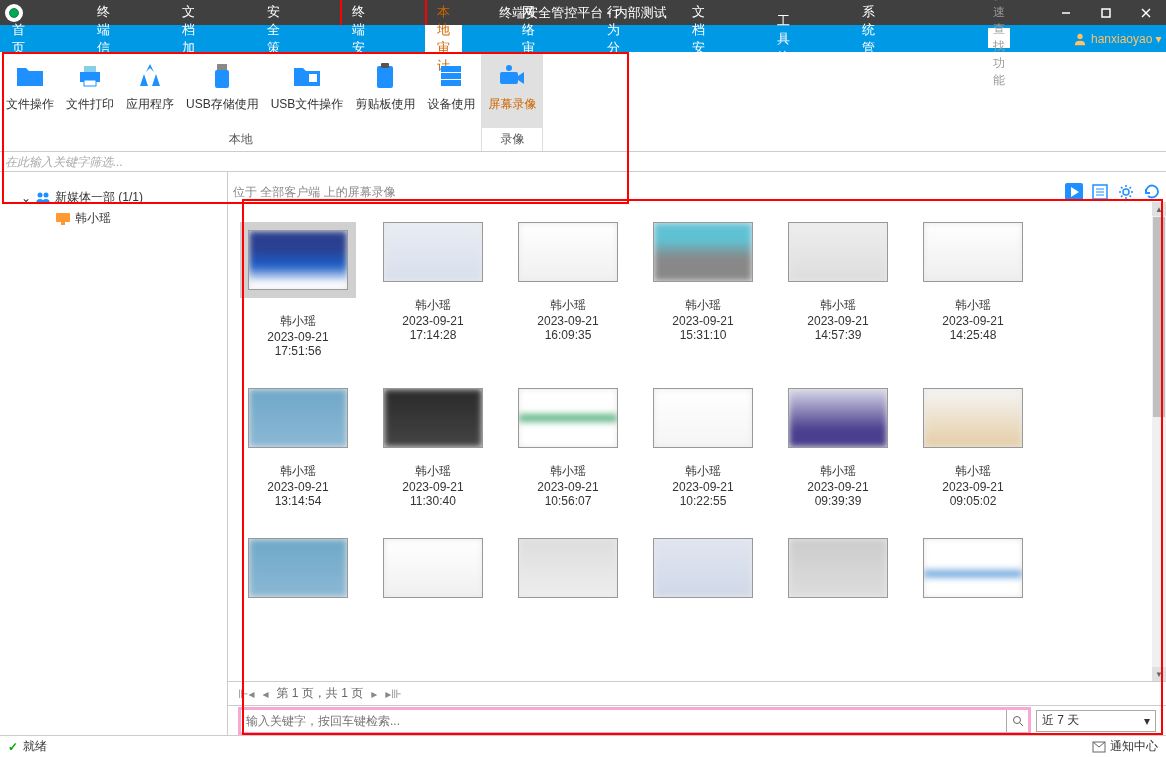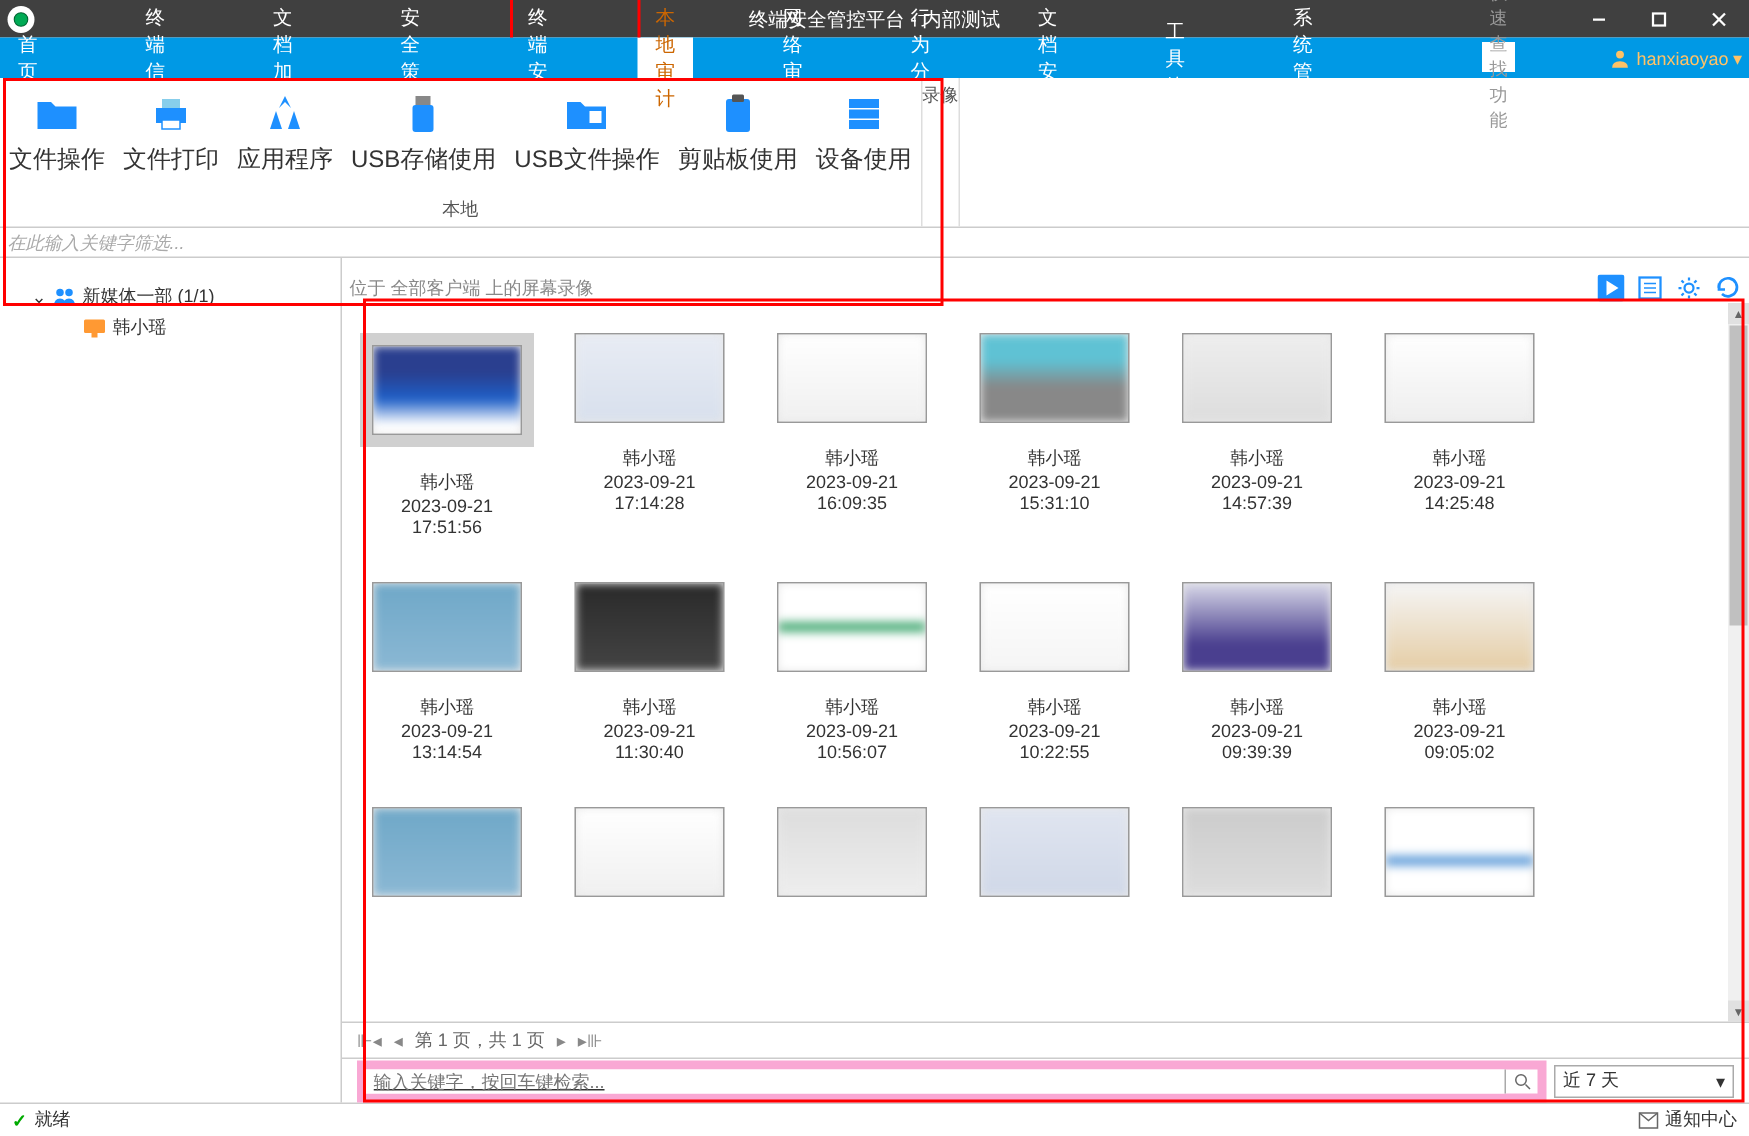--- a/index.html
+++ b/index.html
@@ -21,21 +21,21 @@
     .user-icon { width: 14px; height: 14px; margin-right: 4px; }
     
     .ribbon { height: 100px; border-bottom: 1px solid #ccc; display: flex; position: relative; }
     .ribbon-highlight-top { position: absolute; left: 340px; top: -52px; width: 87px; height: 52px; border: 2px solid red; border-bottom: none; pointer-events: none; z-index: 5; }
     .ribbon-highlight { position: absolute; left: 2px; top: 0; width: 627px; height: 152px; border: 2px solid red; pointer-events: none; z-index: 5; }
     .ribbon-group { display: flex; flex-direction: column; border-right: 1px solid #ddd; }
     .ribbon-buttons { display: flex; flex: 1; }
     .ribbon-btn { display: flex; flex-direction: column; align-items: center; justify-content: flex-start; padding: 8px 6px 0; cursor: pointer; min-width: 58px; }
     .ribbon-btn.active { background: #e0e0e0; }
     .ribbon-icon { width: 32px; height: 32px; margin-bottom: 4px; }
-    .ribbon-label { font-size: 16px; text-align: right; }
+    .ribbon-label { font-size: 12px; text-align: right; }
     .ribbon-label.active { color: #cc6600; }
     .ribbon-group-label { text-align: center; padding: 3px 0; font-size: 12px; color: #555; }
     
     .filter-bar { height: 20px; border-bottom: 1px solid #ccc; padding: 2px 5px; color: #aaa; font-style: italic; }
     
     .main-area { display: flex; height: 563px; }
     .sidebar { width: 228px; border-right: 1px solid #ccc; padding: 5px 0; }
     .tree-item { display: flex; align-items: center; padding: 2px 5px 2px 20px; cursor: pointer; }
     .tree-child { padding-left: 55px; }
     .tree-toggle { width: 12px; text-align: center; margin-right: 3px; }
@@ -55,21 +55,21 @@
     .thumb-img { width: 100px; height: 60px; background: #e8e8e8; border: 1px solid #999; position: relative; overflow: hidden; }
     .thumb-placeholder { position: absolute; inset: 0; filter: blur(3px); }
     .thumb-name { margin-top: 15px; font-size: 12px; }
     .thumb-date { font-size: 12px; }
     .thumb-time { font-size: 12px; }
     
     .pagination-bar { height: 24px; border-top: 1px solid #ccc; display: flex; align-items: center; padding: 0 10px; gap: 8px; color: #666; }
     .page-btn { cursor: pointer; color: #888; }
     
     .bottom-search { height: 30px; border-top: 1px solid #ccc; display: flex; align-items: center; padding: 3px 10px; gap: 5px; }
-    .search-input-wrap { flex: 1; display: flex; border: 6px solid #f9a8d4; height: 28px; text-decoration: underline; }
+    .search-input-wrap { flex: 1; display: flex; border: 3px solid #f9a8d4; height: 28px; }
     .search-input { flex: 1; border: none; padding: 0 5px; font-size: 12px; color: #999; outline: none; }
     .search-btn { width: 22px; border-left: 1px solid #aaa; display: flex; align-items: center; justify-content: center; cursor: pointer; }
     .time-select { width: 120px; height: 22px; border: 1px solid #aaa; padding: 0 5px; display: flex; align-items: center; justify-content: space-between; cursor: pointer; }
     
     .statusbar { height: 22px; border-top: 1px solid #ccc; display: flex; align-items: center; padding: 0 8px; }
     .status-check { color: #00aa00; margin-right: 5px; font-weight: bold; }
     .status-spacer { flex: 1; }
     .status-right { display: flex; align-items: center; gap: 4px; cursor: pointer; }
     
     .scrollbar-track { width: 14px; background: #f0f0f0; display: flex; flex-direction: column; }
@@ -183,20 +183,30 @@
             <rect x="6" y="6" width="20" height="6" fill="#1e90ff"></rect>
             <rect x="6" y="13" width="20" height="6" fill="#1e90ff"></rect>
             <rect x="6" y="20" width="20" height="6" fill="#1e90ff"></rect>
           </svg>
         <span class="ribbon-label">设备使用</span>
       </div>
     </div>
     <div class="ribbon-group-label">本地</div>
   </div>
   <div class="ribbon-group">
+    <div class="ribbon-buttons">
+      <div class="ribbon-btn active">
+        <svg class="ribbon-icon" viewBox="0 0 32 32">
+            <rect x="4" y="12" width="18" height="12" rx="2" fill="#1e90ff"></rect>
+            <path d="M22 16 L28 12 L28 24 L22 20 Z" fill="#1e90ff"></path>
+            <circle cx="13" cy="8" r="3" fill="#1e90ff"></circle>
+          </svg>
+        <span class="ribbon-label active">屏幕录像</span>
+      </div>
+    </div>
     <div class="ribbon-group-label">录像</div>
   </div>
 </div>
 
 <div class="filter-bar">在此输入关键字筛选...</div>
 
 <div class="main-area">
   <div class="sidebar">
     <div style="height:10px;"></div>
     <div class="tree-item">

